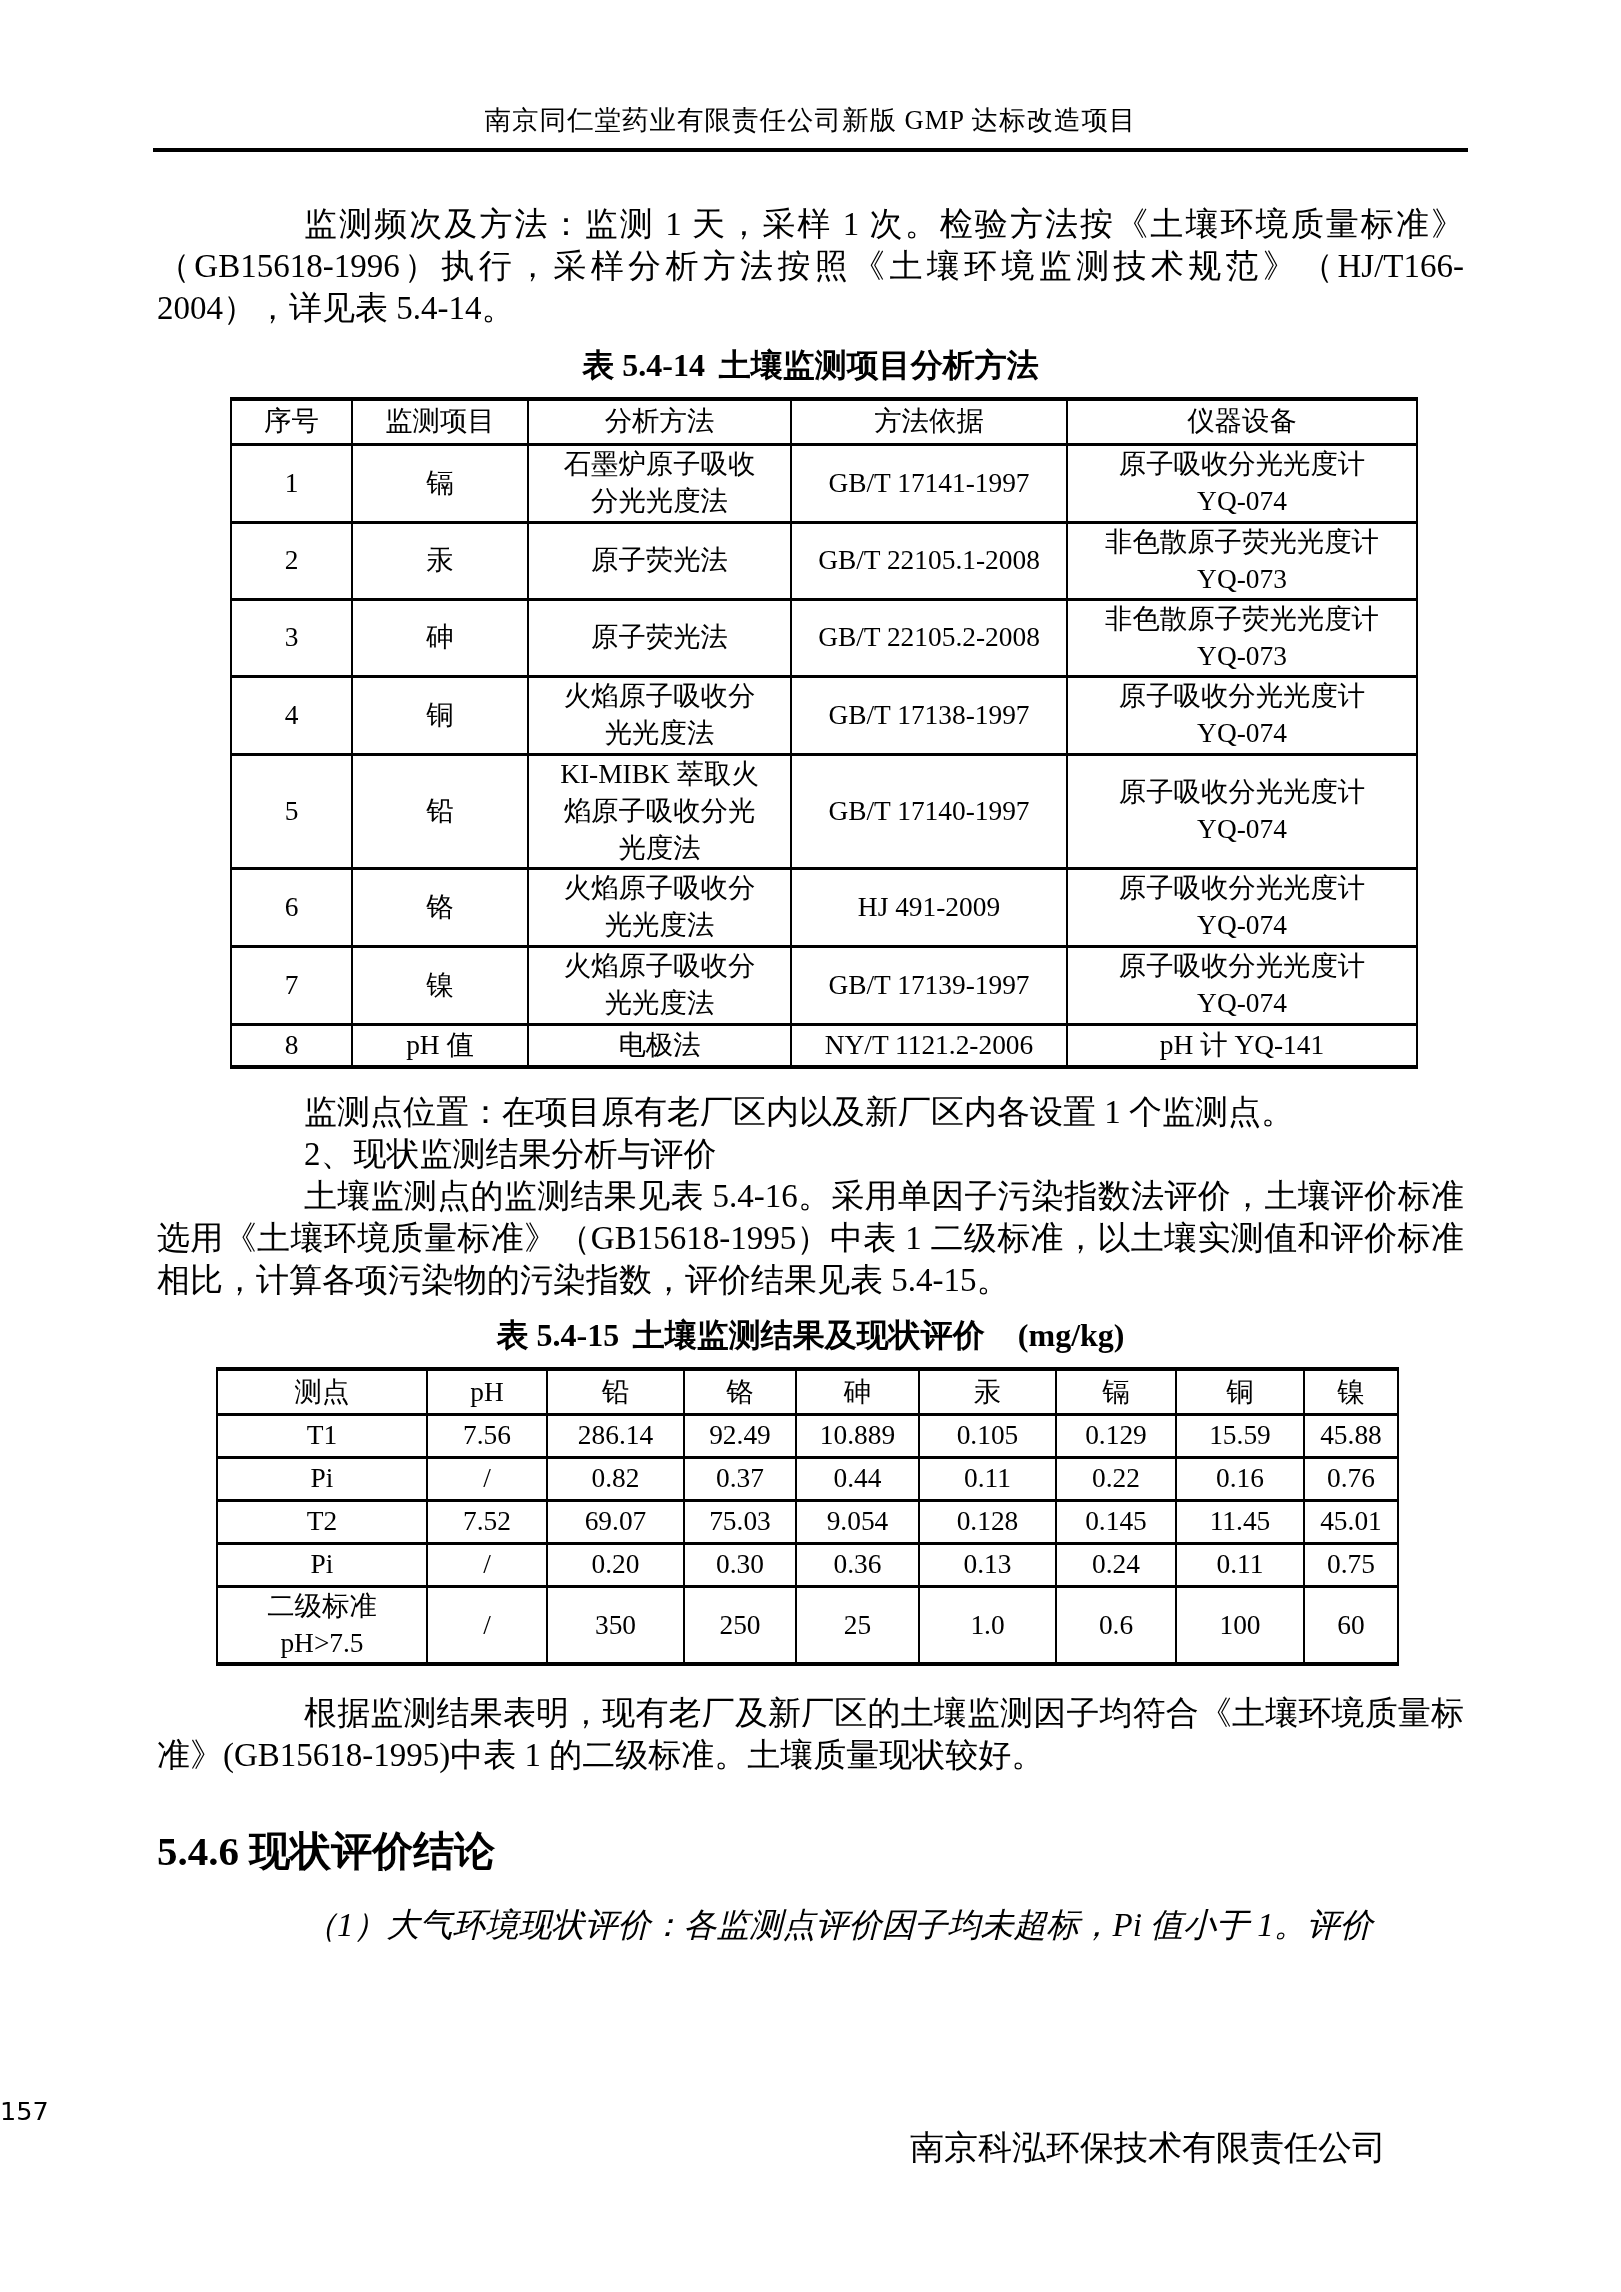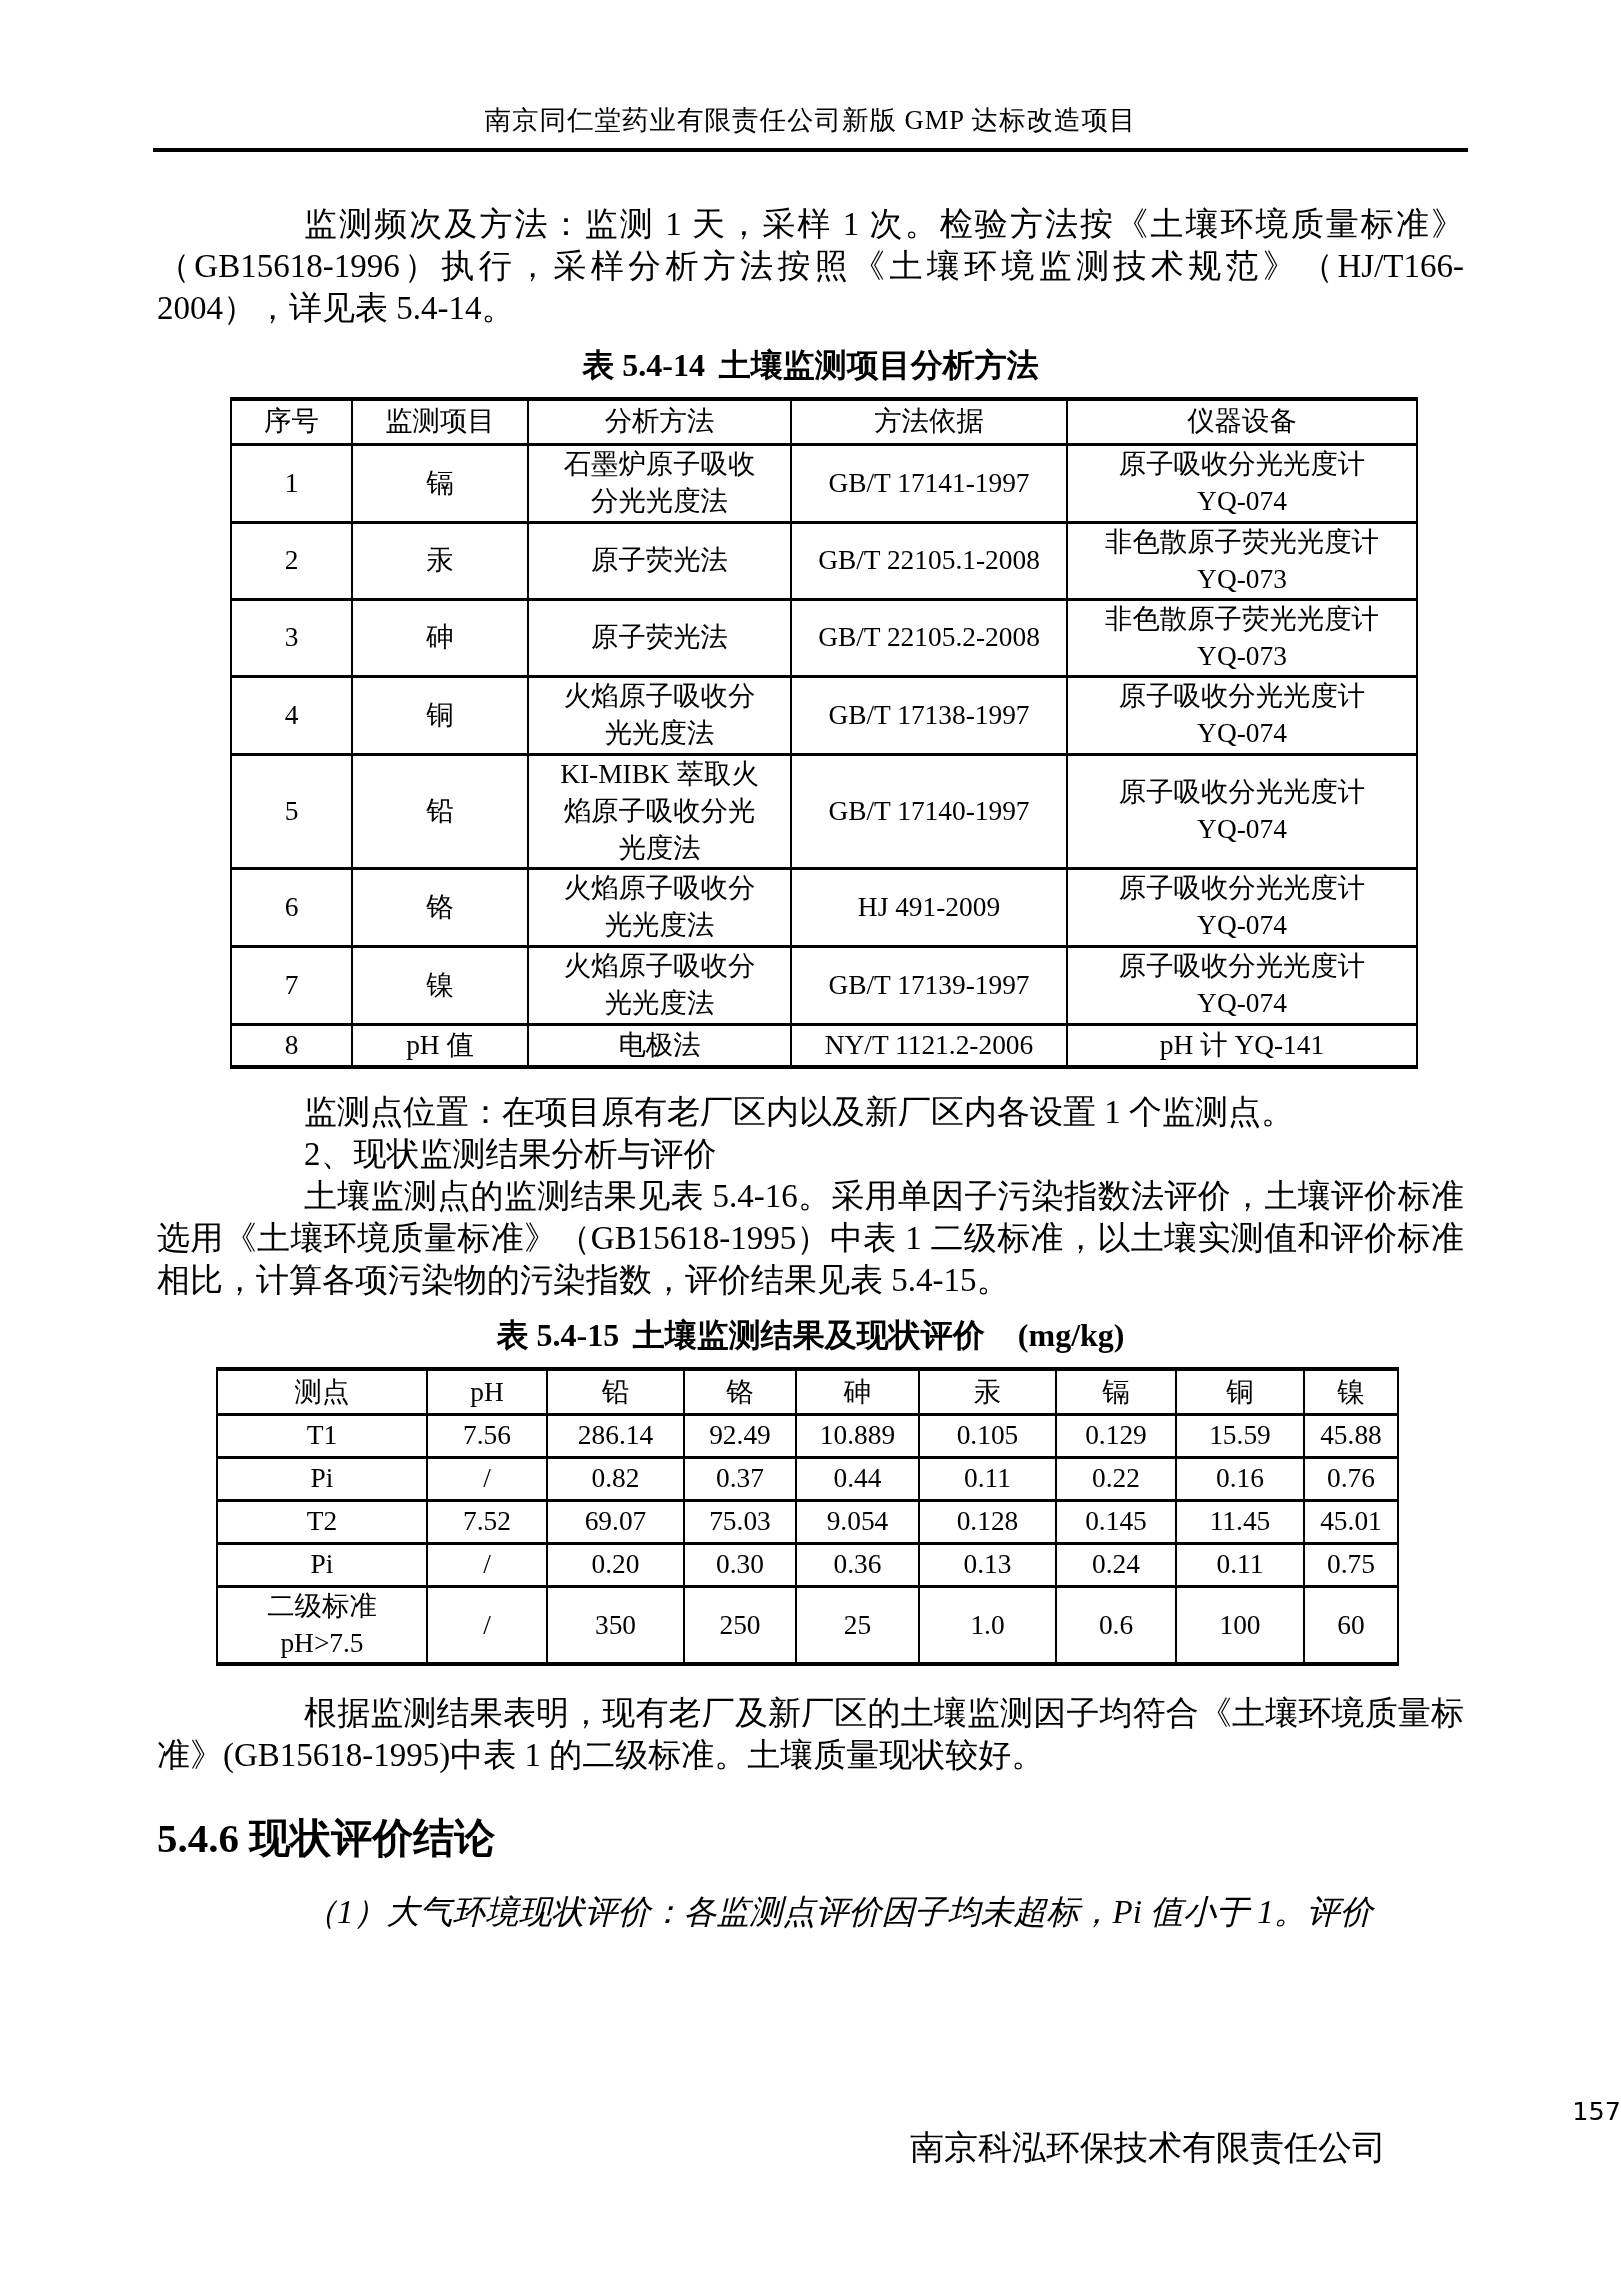--- a/index.html
+++ b/index.html
@@ -52,30 +52,30 @@
     line-height:37px;
     white-space:pre-line;
     padding:0 3.9px;
   }
   table { border-top:4.9px solid #000; border-bottom:4.9px solid #000; }
 
   .t14 { width:1186px; margin-left:73px; }
   .t15 { width:1181px; margin-left:59px; }
 
   .section-heading {
-    margin-top:35px;
+    margin-top:48px;
     font-size:41px;
     font-weight:bold;
     line-height:55px;
   }
 
   .footer-page-number {
     position:absolute;
     top:2096px; left:0; right:0;
-    text-align:right;
+    text-align:left;
     font-family:"DejaVu Sans","Liberation Sans",sans-serif;
     font-size:25.5px;
   }
   .footer-company {
     position:absolute;
     top:2125px;
     right:235px;
     font-size:34px;
   }
 </style>

